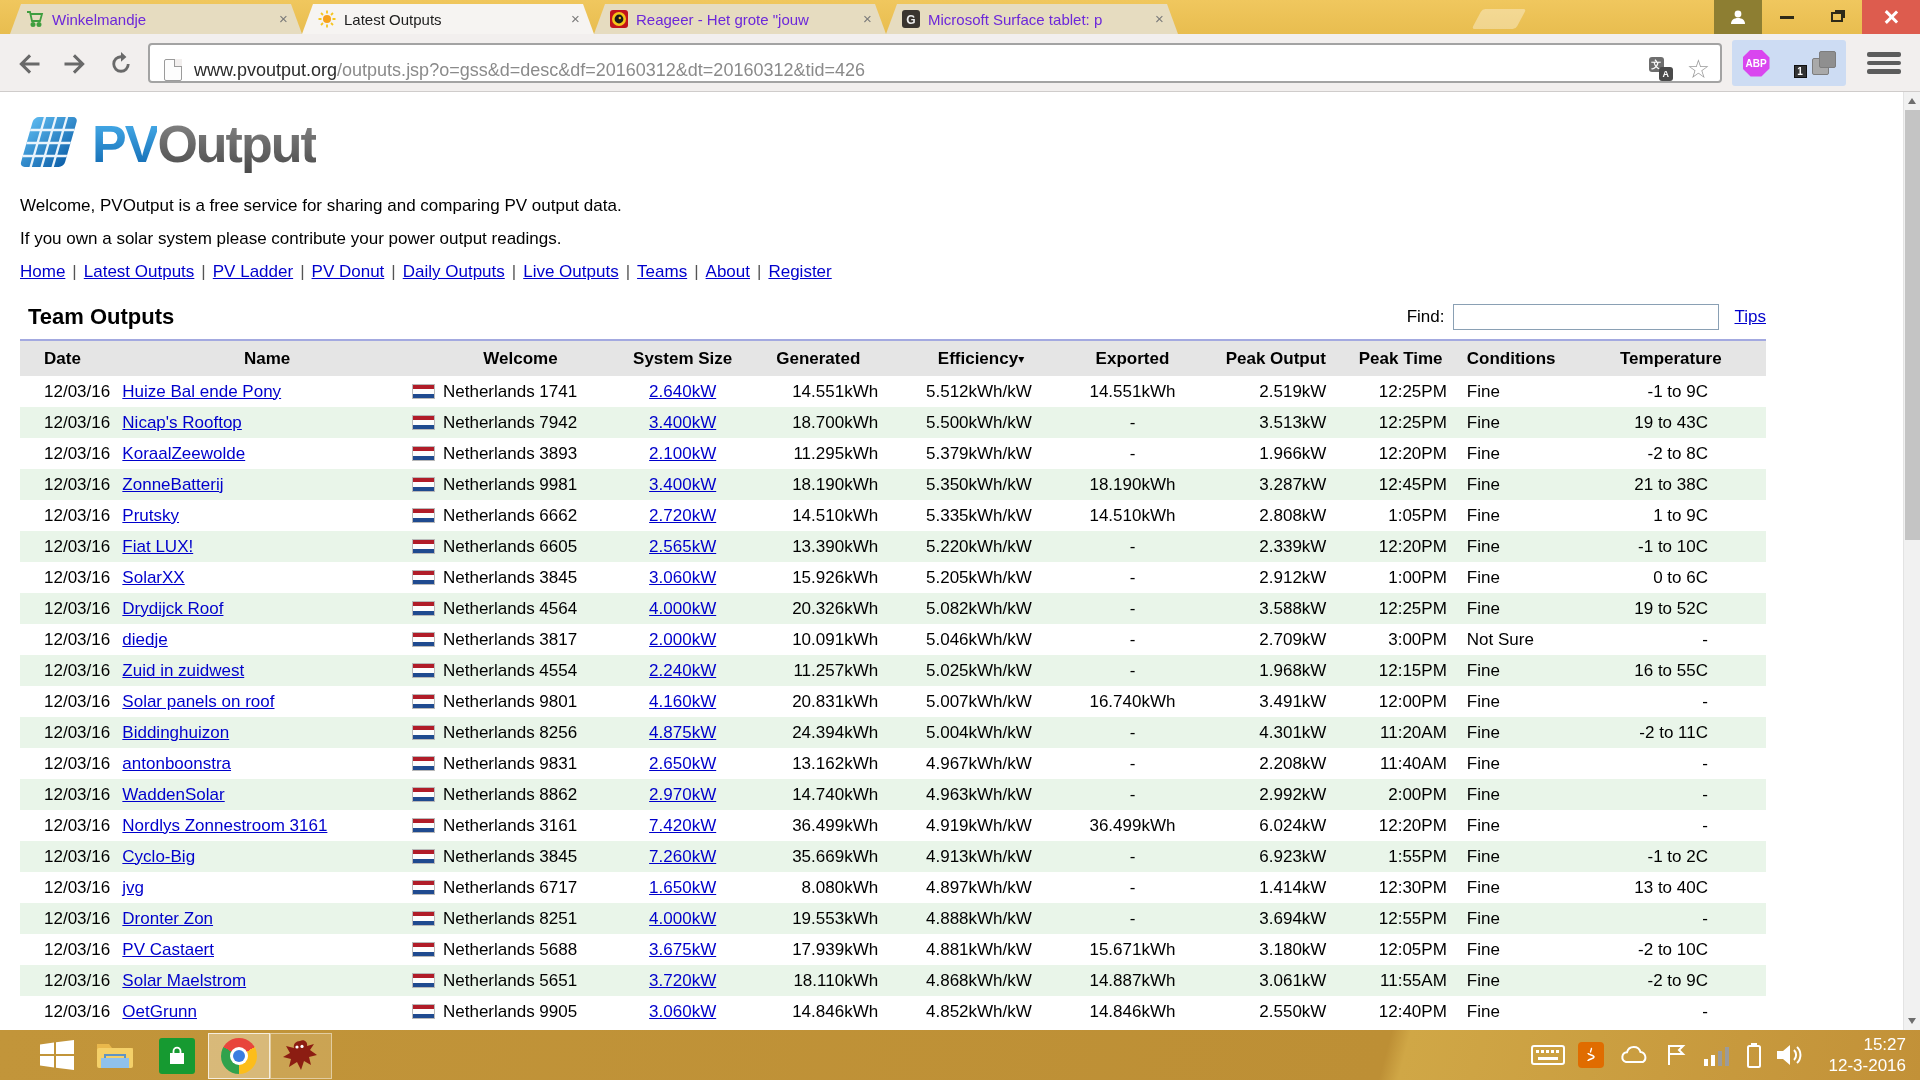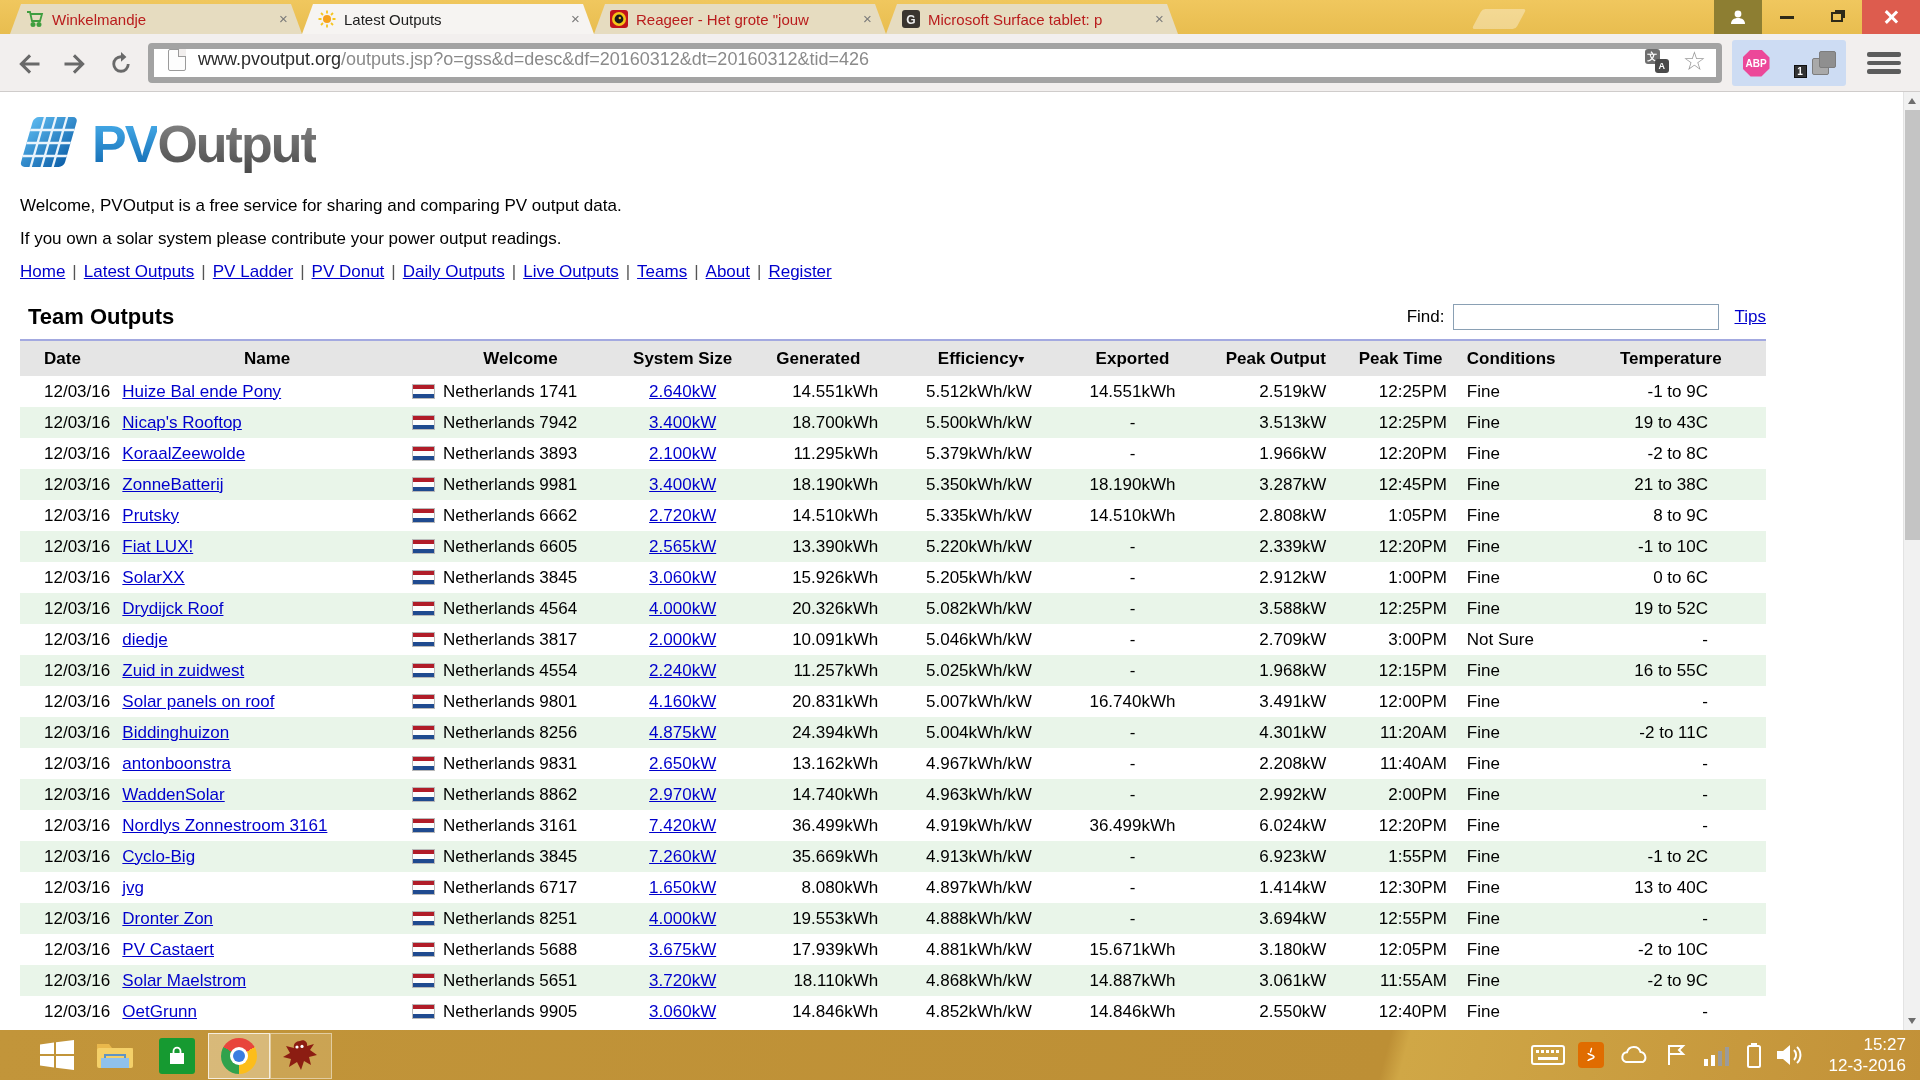--- a/index.html
+++ b/index.html
@@ -8,21 +8,21 @@
   .screen { position:relative; width:1920px; height:1080px; background:#fff; overflow:hidden; }
 
   
   .titlebar { position:absolute; left:0; top:0; width:1920px; height:34px;
     background:linear-gradient(#f0c75e,#e8bd4f); }
   .tab { position:absolute; bottom:0; height:30px; width:292px; display:flex; align-items:center;
     padding:0 10px 0 16px; clip-path:polygon(11px 0, calc(100% - 11px) 0, 100% 100%, 0 100%);
     background:#e6dcc0; cursor:pointer; }
   .tab.active { background:#f6f4f2; z-index:3; }
   .tab .ticon { width:18px; height:18px; flex:0 0 18px; margin-right:8px; }
-  .tab .ttitle { flex:1; font-size:15px; color:#b91c1c; white-space:nowrap; overflow:hidden; }
+  .tab .ttitle { flex:1; font-size:15px; color:#6d28d9; white-space:nowrap; overflow:hidden; }
   .tab.active .ttitle { color:#1d1d1d; }
   .tab-close { width:17px; height:17px; margin-left:6px; text-align:center; line-height:16px;
     color:#7a7a7a; font-size:15px; border-radius:8px; }
   .tab-close::before { content:"×"; }
   .newtab { position:absolute; left:1477px; bottom:5px; width:44px; height:20px;
     background:rgba(255,255,255,.35); transform:skewX(-28deg); border-radius:3px; }
   .wincontrols { position:absolute; right:0; top:0; height:34px; display:flex; z-index:5; }
   .profile-btn { width:48px; height:34px; background:#8d7e32; display:flex; align-items:center; justify-content:center; }
   .winbtn { width:50px; height:34px; display:flex; align-items:center; justify-content:center; }
   .winbtn.close { width:58px; background:#dd5c4e; }
@@ -30,36 +30,36 @@
   .glyph-restore { width:12px; height:10px; border:2px solid #2e2a18; box-shadow:3px -3px 0 -1px #2e2a18; }
   .glyph-x { position:relative; width:16px; height:16px; }
   .glyph-x::before,.glyph-x::after { content:""; position:absolute; left:7px; top:0; width:2.5px; height:16px; background:#fff; }
   .glyph-x::before { transform:rotate(45deg); } .glyph-x::after { transform:rotate(-45deg); }
 
   
   .toolbar { position:absolute; left:0; top:34px; width:1920px; height:58px;
     background:#f2efee; border-bottom:1px solid #cfcccb; }
   .navbtn { position:absolute; top:14px; width:34px; height:32px; display:flex; align-items:center; justify-content:center; }
   .omnibox { position:absolute; left:148px; top:9px; width:1574px; height:40px; background:#fff;
-    border:6px solid #a3a3a3; border-radius:4px; display:flex; align-items:flex-start; padding:0 10px; }
+    border:2px solid #a3a3a3; border-radius:4px; display:flex; align-items:flex-end; padding:0 10px; }
   .pageicon { width:18px; height:22px; background:#fdfdfd; border:1.5px solid #9b9b9b; border-radius:2px; position:relative; margin:0 12px 0 4px; }
   .pageicon::after { content:""; position:absolute; right:-1px; top:-1px; width:7px; height:7px;
     background:#f2efee; border-left:1.5px solid #9b9b9b; border-bottom:1.5px solid #9b9b9b; }
   .urltext { font-size:18px; color:#8a8a8a; white-space:nowrap; overflow:hidden; flex:1; }
   .urltext .host { color:#2b2b2b; }
   .omni-right { display:flex; align-items:center; gap:14px; margin-left:8px; }
   .translate-icon { position:relative; width:24px; height:24px; }
   .translate-icon .b1 { position:absolute; left:0; top:0; width:15px; height:15px; background:#6e6e6e; border-radius:3px;
     color:#fff; font-size:10px; font-weight:bold; text-align:center; line-height:15px; }
   .translate-icon .b2 { position:absolute; right:0; bottom:0; width:14px; height:14px; background:#4a4a4a; border-radius:3px;
     color:#fff; font-size:9px; font-weight:bold; text-align:center; line-height:14px; }
   .star-icon { font-size:26px; color:#9a9a9a; line-height:24px; }
   .ext-tray { position:absolute; left:1732px; top:6px; width:114px; height:46px; background:#cndcf3;
     background:#cddcf3; border-radius:3px; display:flex; align-items:center; justify-content:center; gap:9px; }
-  .abp-icon { width:27px; height:27px; background:#ec4899;
+  .abp-icon { width:27px; height:27px; background:#d946ef;
     clip-path:polygon(30% 0,70% 0,100% 30%,100% 70%,70% 100%,30% 100%,0 70%,0 30%);
     color:#fff; font-size:10px; font-weight:bold; display:flex; align-items:center; justify-content:center; }
   .ghost-icon { position:relative; width:24px; height:26px; }
   .ghost-body { width:20px; height:24px; background:#55c7f0; border-radius:10px 10px 0 0;
     clip-path:polygon(0 0,100% 0,100% 88%,83% 100%,66% 88%,50% 100%,33% 88%,16% 100%,0 88%); }
   .ghost-body::before { content:""; position:absolute; left:4px; top:7px; width:3px; height:3px; border-radius:50%; background:#fff; box-shadow:9px 0 0 #fff; }
   .ghost-badge { position:absolute; right:-4px; bottom:-2px; min-width:13px; height:13px; background:#333;
     border:1px solid #111; color:#fff; font-size:10px; font-weight:bold; text-align:center; line-height:11px; }
   .photos-icon { position:relative; width:24px; height:24px; }
   .photos-icon .p1,.photos-icon .p2 { position:absolute; width:17px; height:17px; background:#a9a9a9; border:1px solid #7d7d7d; border-radius:2px; }
@@ -364,21 +364,21 @@
             <td class="col-date">12/03/16</td>
             <td class="col-name"><a href="#" class="bluelink">Prutsky</a></td>
             <td class="col-loc"><span class="flag"></span>Netherlands 6662</td>
             <td class="col-size"><a href="#" class="bluelink">2.720kW</a></td>
             <td class="col-gen">14.510kWh</td>
             <td class="col-eff">5.335kWh/kW</td>
             <td class="col-exp">14.510kWh</td>
             <td class="col-peak">2.808kW</td>
             <td class="col-time">1:05PM</td>
             <td class="col-cond">Fine</td>
-            <td class="col-temp">8 to 9C</td>
+            <td class="col-temp">1 to 9C</td>
           </tr>
           <tr>
             <td class="col-date">12/03/16</td>
             <td class="col-name"><a href="#" class="bluelink">Fiat LUX!</a></td>
             <td class="col-loc"><span class="flag"></span>Netherlands 6605</td>
             <td class="col-size"><a href="#" class="bluelink">2.565kW</a></td>
             <td class="col-gen">13.390kWh</td>
             <td class="col-eff">5.220kWh/kW</td>
             <td class="col-exp">-</td>
             <td class="col-peak">2.339kW</td>

